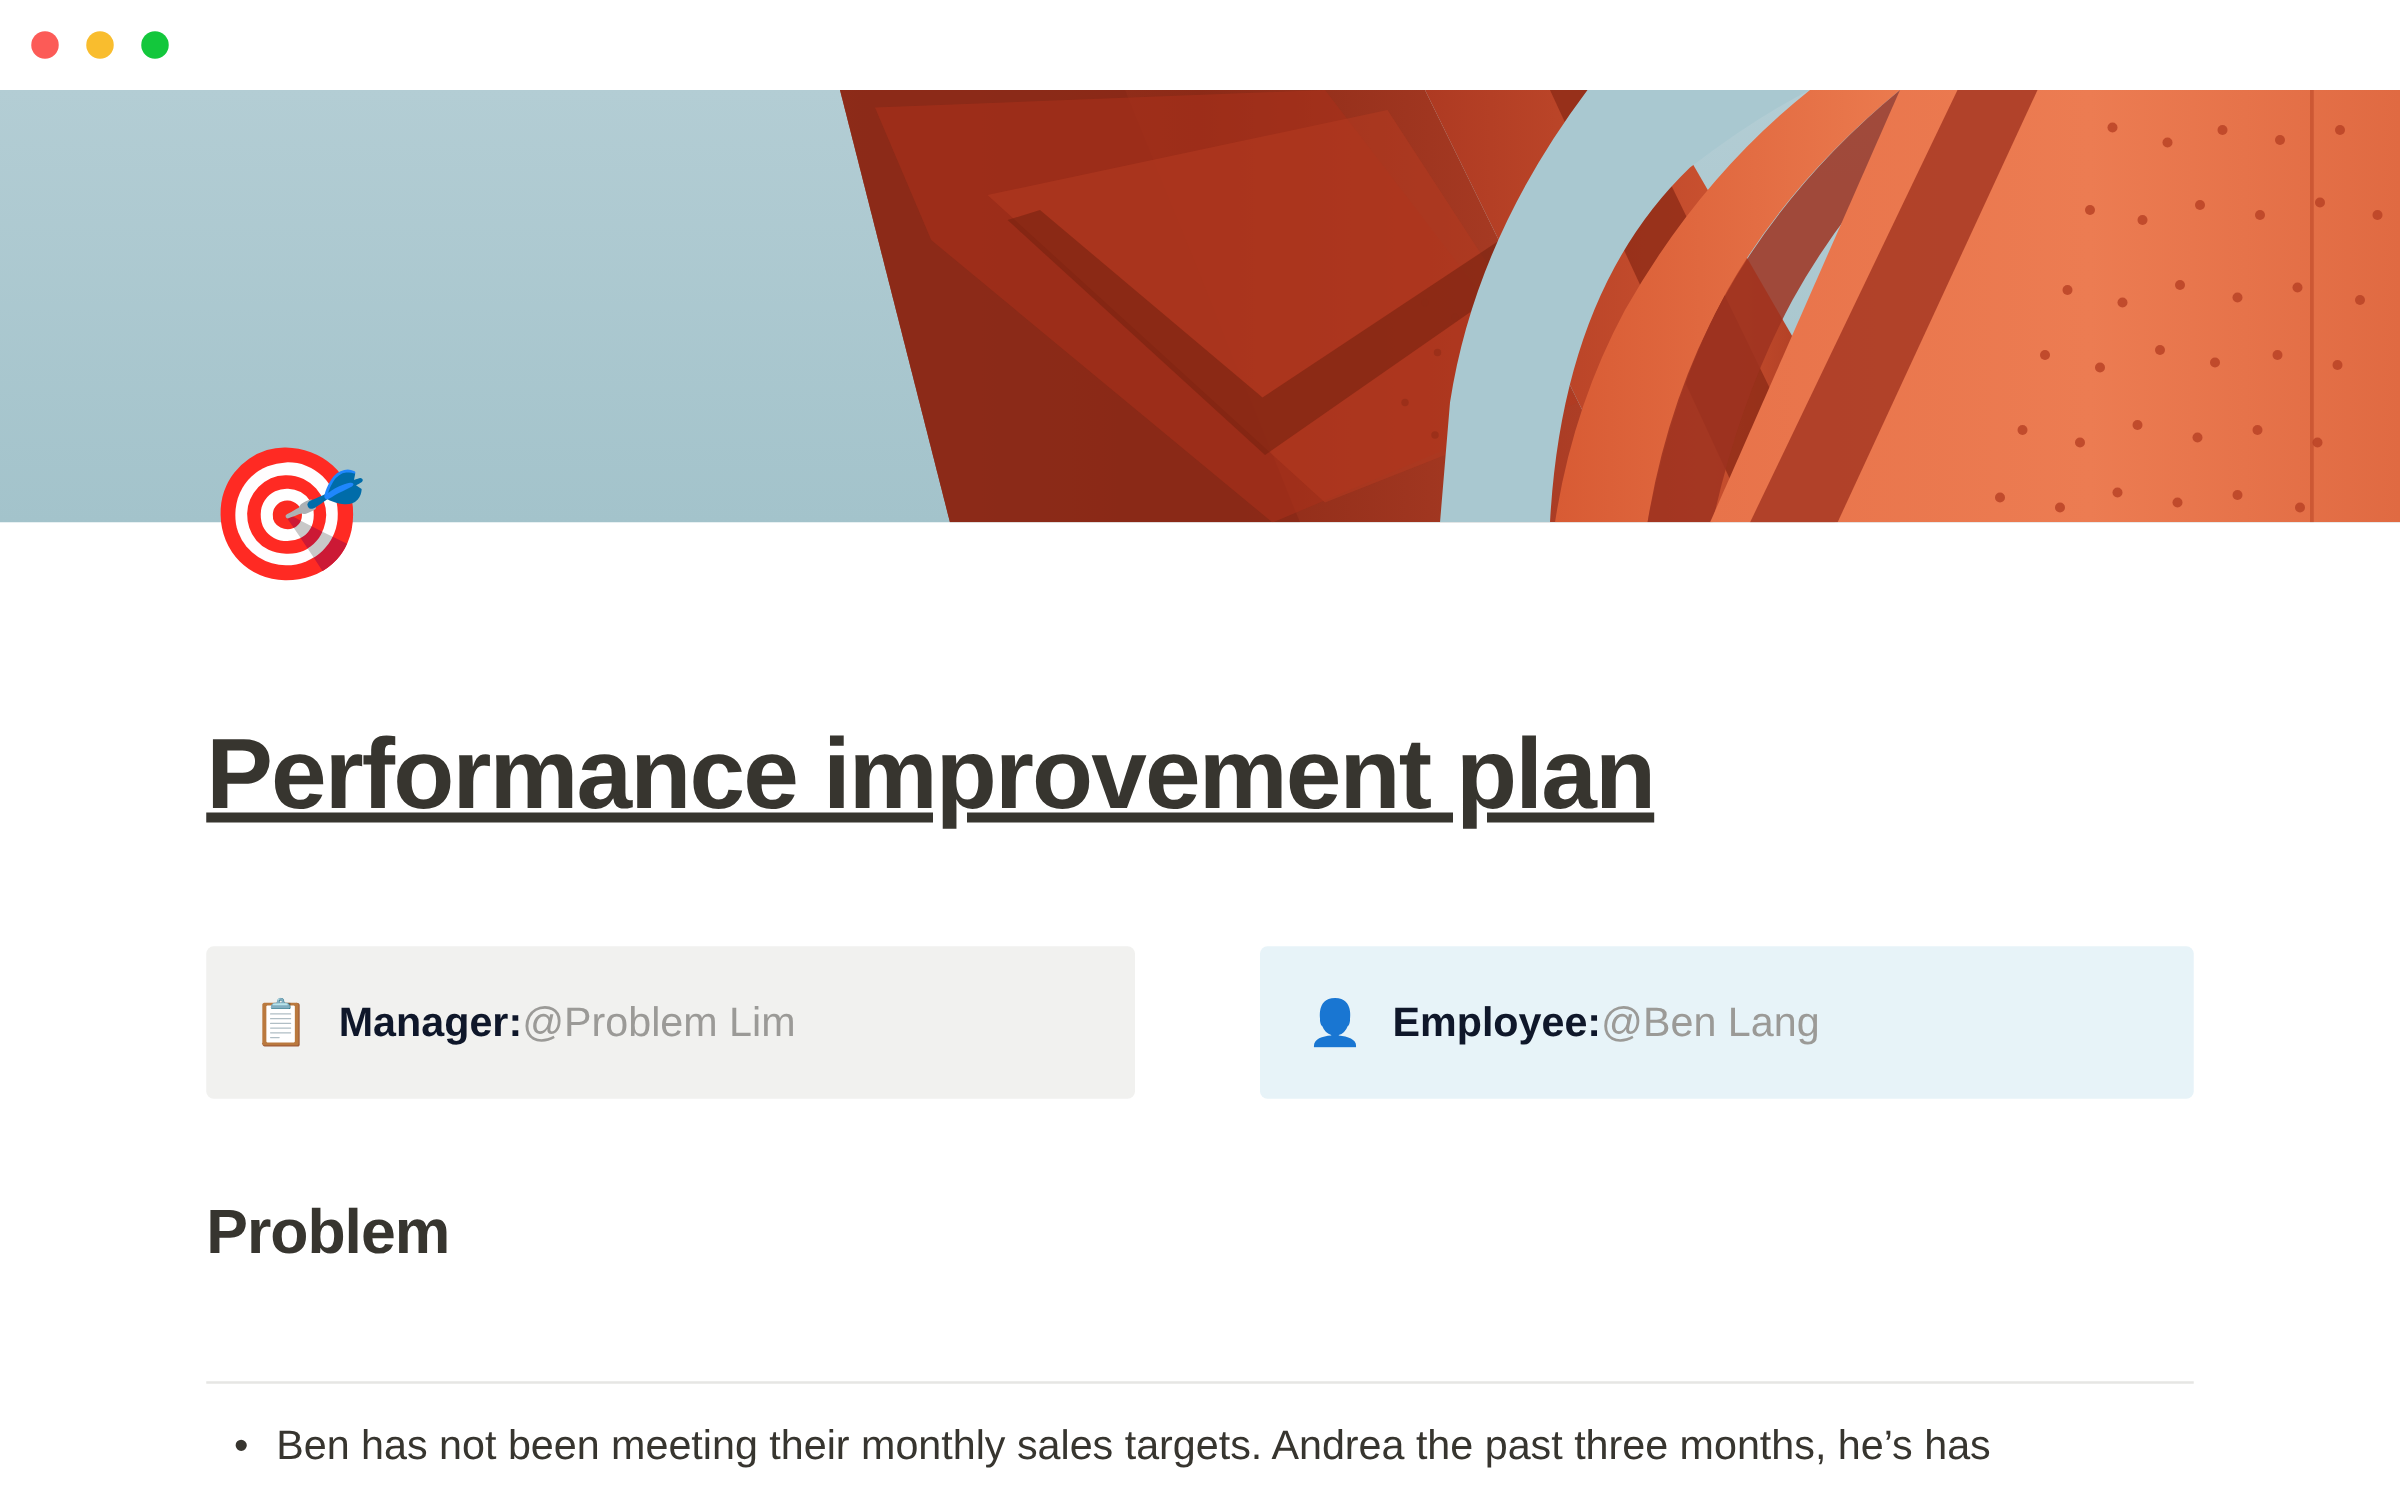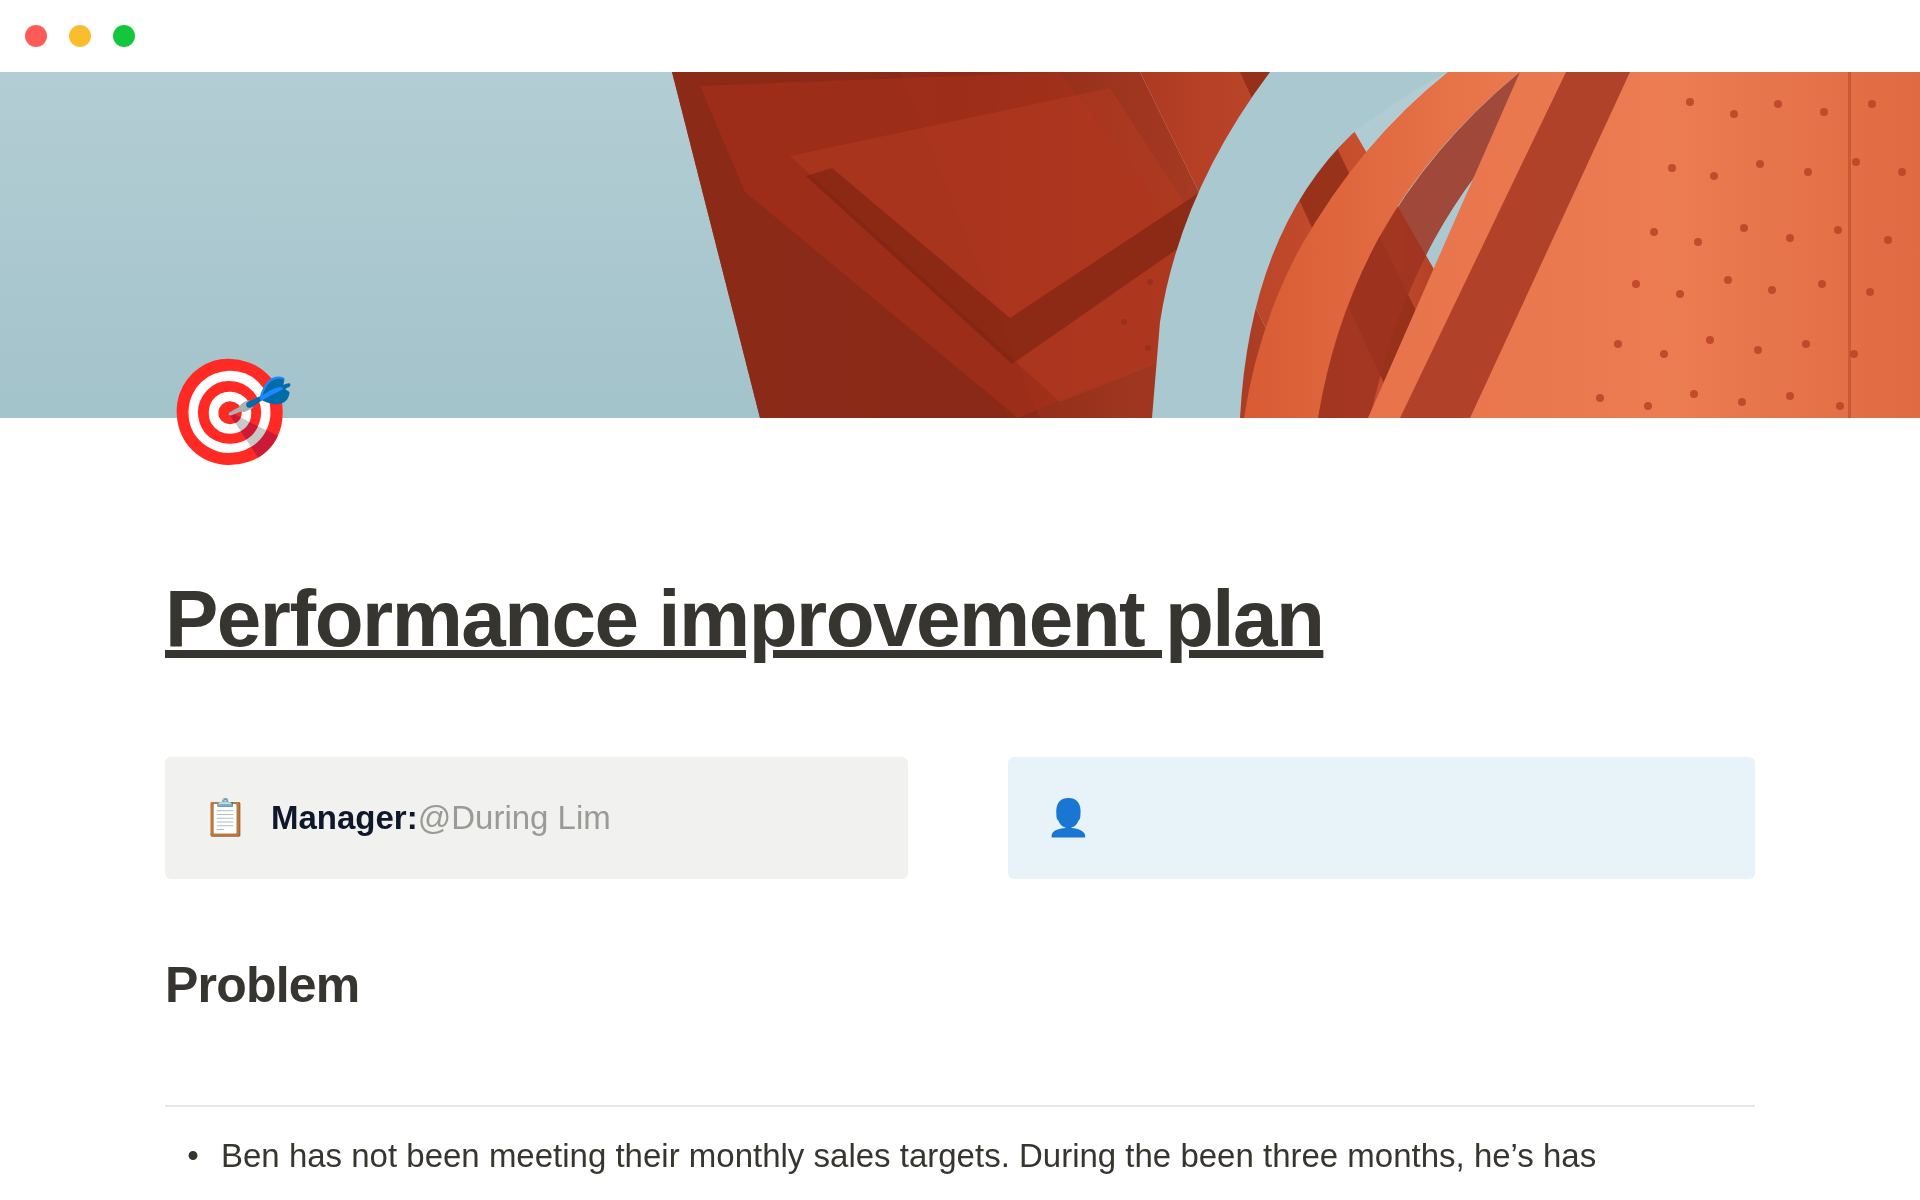--- a/index.html
+++ b/index.html
@@ -257,34 +257,37 @@
 
   <div class="page-icon">🎯</div>
 
   <h1 class="page-title">Performance improvement plan</h1>
 
   <div class="callout-row">
 
     <div class="callout manager">
       <span class="callout-emoji">📋</span>
       <span class="callout-text">
-        <span class="callout-label">Manager:</span><span class="callout-mention">@During Lim</span>
+        <span class="callout-label">Manager:</span><span class="callout-mention">@Problem Lim</span>
       </span>
     </div>
 
     <div class="callout employee">
       <span class="callout-emoji">👤</span>
+      <span class="callout-text">
+        <span class="callout-label">Employee:</span><span class="callout-mention">@Ben Lang</span>
+      </span>
     </div>
 
   </div>
 
   <h2 class="section-heading">Problem</h2>
 
   <div class="divider"></div>
 
   <ul class="bullet-list">
     <li class="bullet-item">
       <span class="bullet-dot">•</span>
-      <span class="bullet-text">Ben has not been meeting their monthly sales targets. During the been three months, he’s has</span>
+      <span class="bullet-text">Ben has not been meeting their monthly sales targets. Andrea the past three months, he’s has</span>
     </li>
   </ul>
 
 </div>
 
 </body></html>

